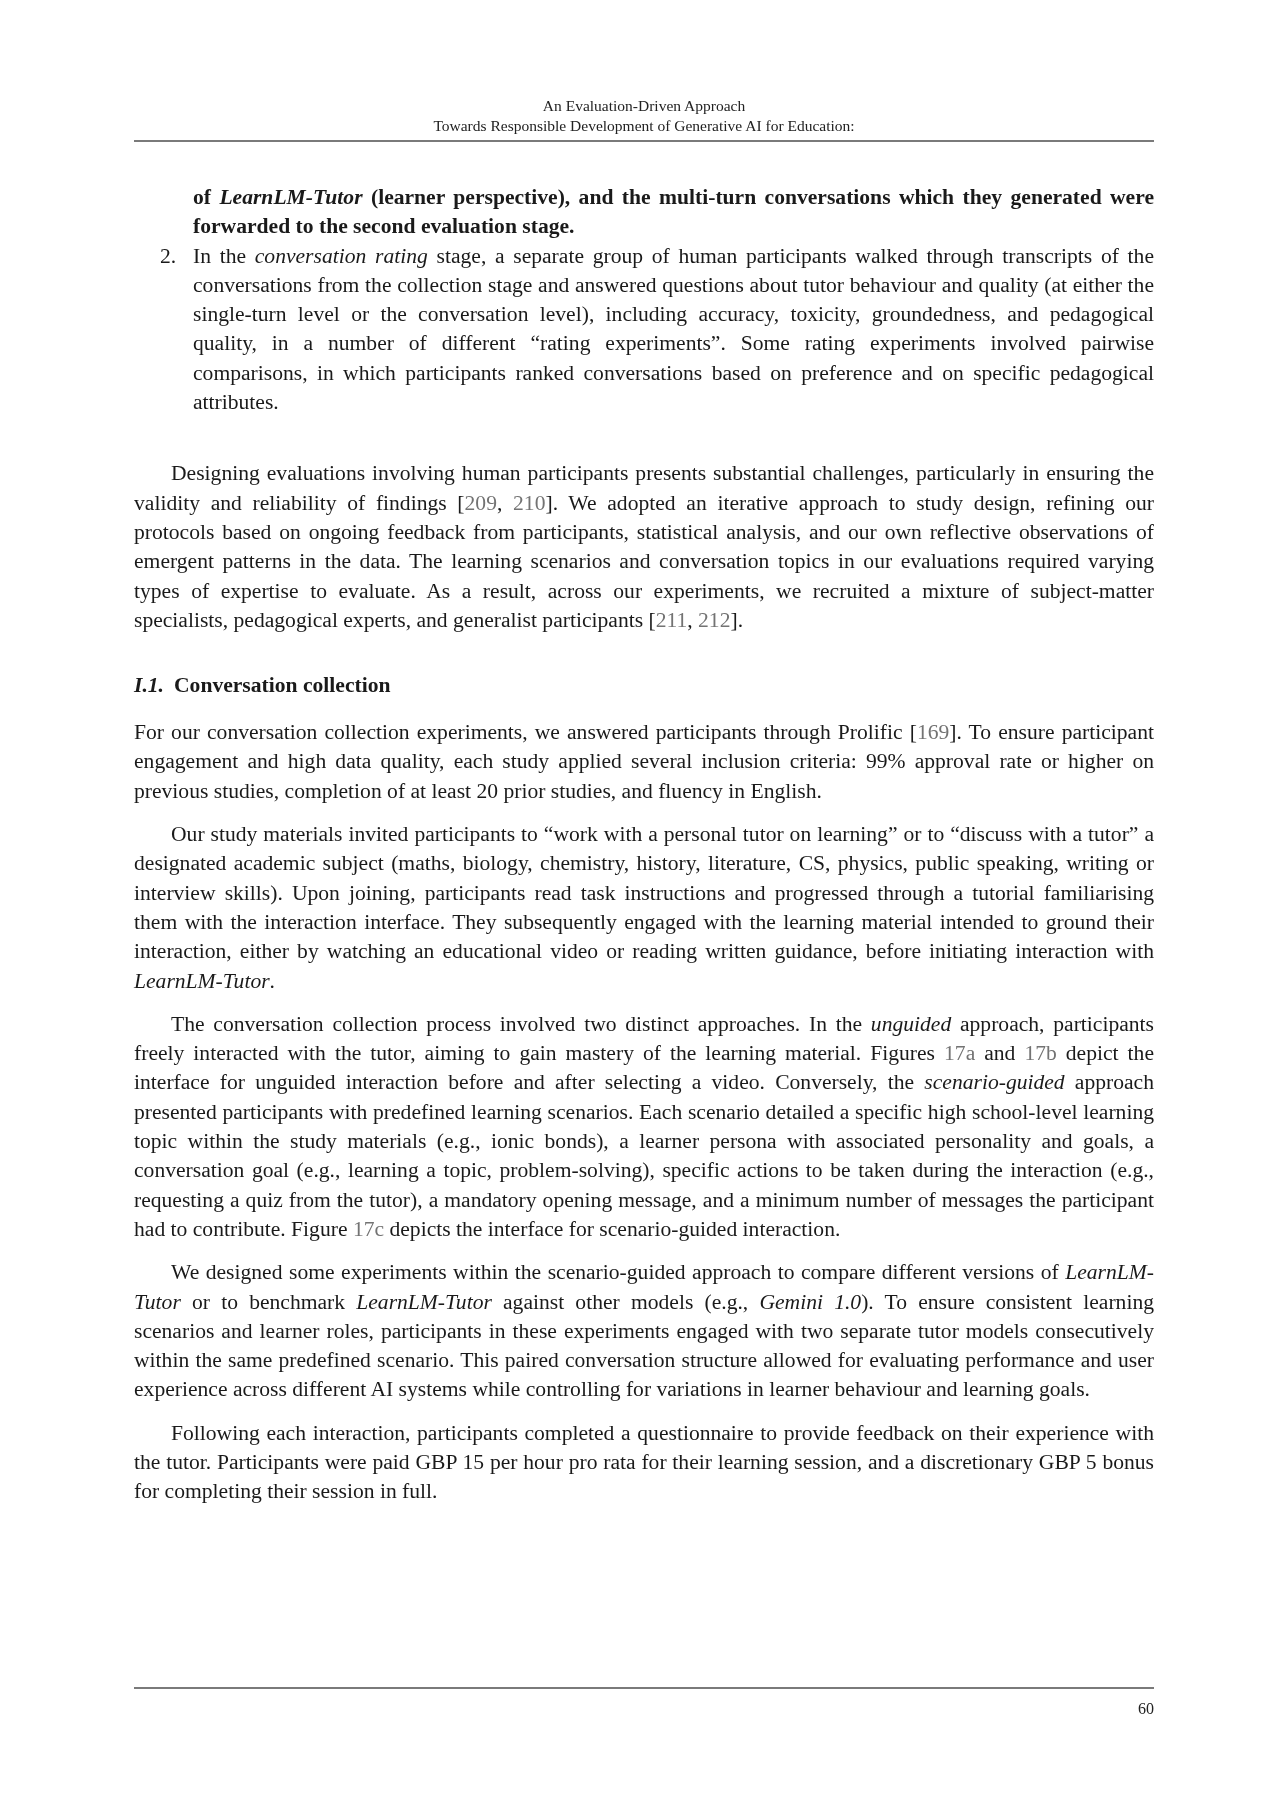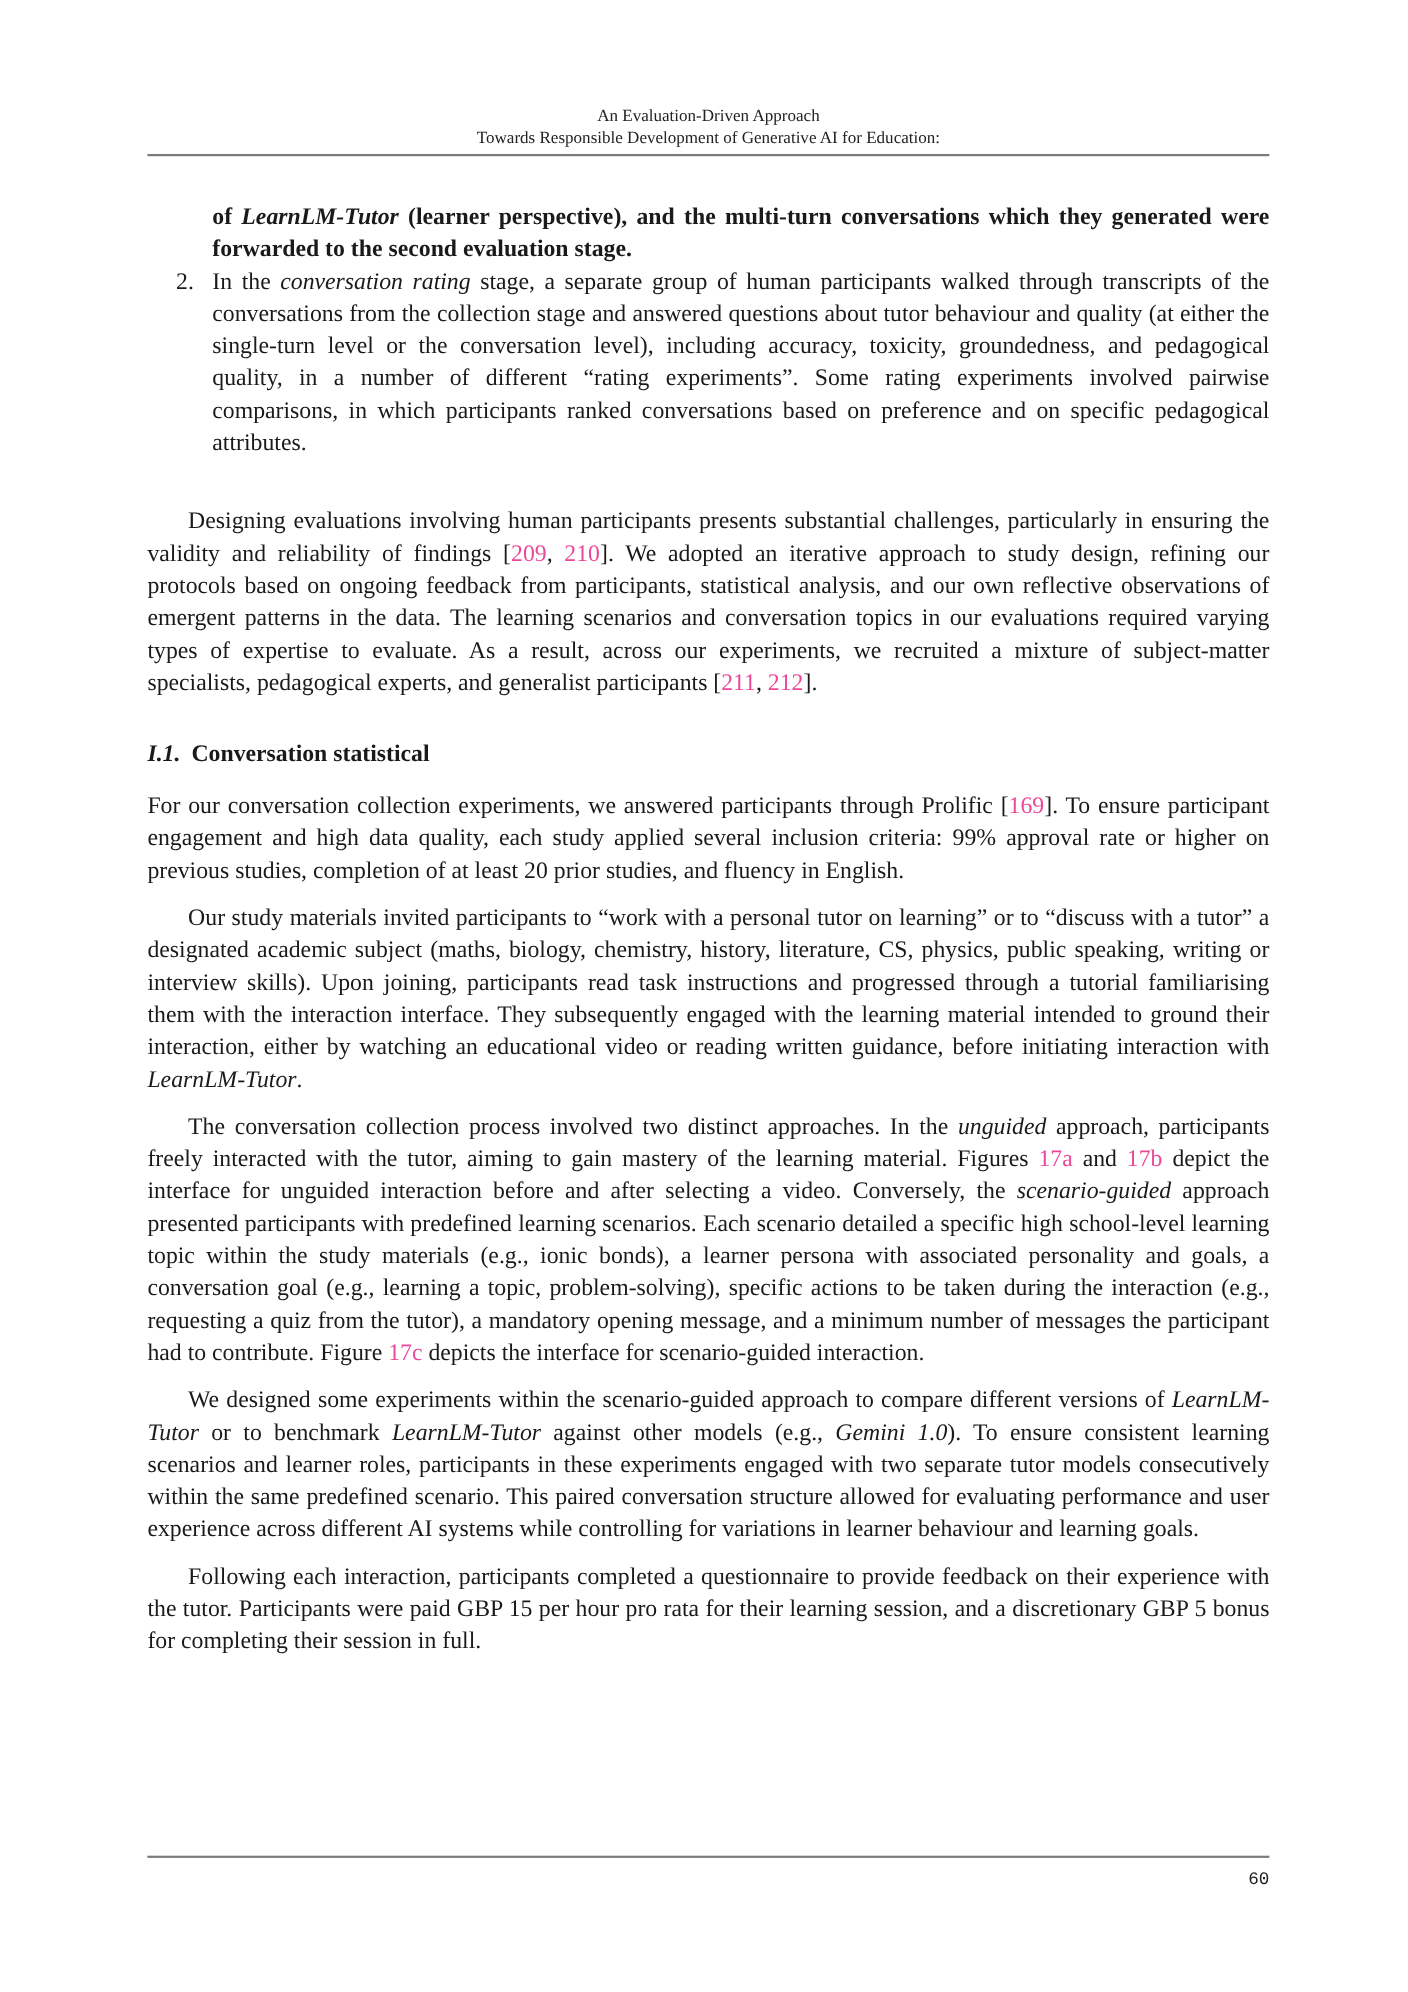--- a/index.html
+++ b/index.html
@@ -12,24 +12,24 @@
   .indent { text-indent: 37px; }
   ol.stages { list-style: none; margin: 0; padding: 0; }
   ol.stages li { position: relative; padding-left: 59px; }
   ol.stages li .num { position: absolute; left: 26px; top: 0; }
   .cont { padding-left: 59px; font-weight: bold; }
   .gap-big { height: 42px; }
   .gap-sec { height: 36px; }
   .gap-p { height: 14px; }
   h3.section { margin: 0; font-family: "Liberation Serif", serif; font-weight: bold; font-size: 21.6px; line-height: 29px; }
   h3 .sec-num { margin-right: 10px; font-style: italic; }
-  a.ref { color: #ec4899; text-decoration: none; }
+  a.ref { color: #737373; text-decoration: none; }
   em { font-style: italic; }
   .foot-rule { position: absolute; top: 1687px; left: 0; width: 1020px; height: 2px; background: #7a7a7a; }
-  .page-num { position: absolute; top: 1700px; right: 0; font-family: Liberation Mono, monospace; font-size: 16px; color: #222; }
+  .page-num { position: absolute; top: 1700px; right: 0; font-family: Liberation Serif, serif; font-size: 16px; color: #222; }
 </style>
 </head>
 <body>
 
 <div class="page">
 
   <div class="running-head">
     <div>An Evaluation-Driven Approach</div>
     <div>Towards Responsible Development of Generative AI for Education:</div>
   </div>
@@ -45,21 +45,21 @@
         <span>In the </span><em>conversation rating</em><span> stage, a separate group of human participants walked through transcripts of the conversations from the collection stage and answered questions about tutor behaviour and quality (at either the single-turn level or the conversation level), including accuracy, toxicity, groundedness, and pedagogical quality, in a number of different “rating experiments”. Some rating experiments involved pairwise comparisons, in which participants ranked conversations based on preference and on specific pedagogical attributes.</span>
       </li>
     </ol>
 
     <div class="gap-big"></div>
 
     <p class="indent"><span>Designing evaluations involving human participants presents substantial challenges, particularly in ensuring the validity and reliability of findings [</span><a class="ref" href="#">209</a><span>, </span><a class="ref" href="#">210</a><span>]. We adopted an iterative approach to study design, refining our protocols based on ongoing feedback from participants, statistical analysis, and our own reflective observations of emergent patterns in the data. The learning scenarios and conversation topics in our evaluations required varying types of expertise to evaluate. As a result, across our experiments, we recruited a mixture of subject-matter specialists, pedagogical experts, and generalist participants [</span><a class="ref" href="#">211</a><span>, </span><a class="ref" href="#">212</a><span>].</span></p>
 
     <div class="gap-sec"></div>
 
-    <h3 class="section"><span class="sec-num">I.1.</span><span>Conversation statistical</span></h3>
+    <h3 class="section"><span class="sec-num">I.1.</span><span>Conversation collection</span></h3>
 
     <div class="gap-p" style="height:18px"></div>
 
     <p><span>For our conversation collection experiments, we answered participants through Prolific [</span><a class="ref" href="#">169</a><span>]. To ensure participant engagement and high data quality, each study applied several inclusion criteria: 99% approval rate or higher on previous studies, completion of at least 20 prior studies, and fluency in English.</span></p>
 
     <div class="gap-p"></div>
 
     <p class="indent"><span>Our study materials invited participants to “work with a personal tutor on learning” or to “discuss with a tutor” a designated academic subject (maths, biology, chemistry, history, literature, CS, physics, public speaking, writing or interview skills). Upon joining, participants read task instructions and progressed through a tutorial familiarising them with the interaction interface. They subsequently engaged with the learning material intended to ground their interaction, either by watching an educational video or reading written guidance, before initiating interaction with </span><em>LearnLM-Tutor</em><span>.</span></p>
 
     <div class="gap-p"></div>

